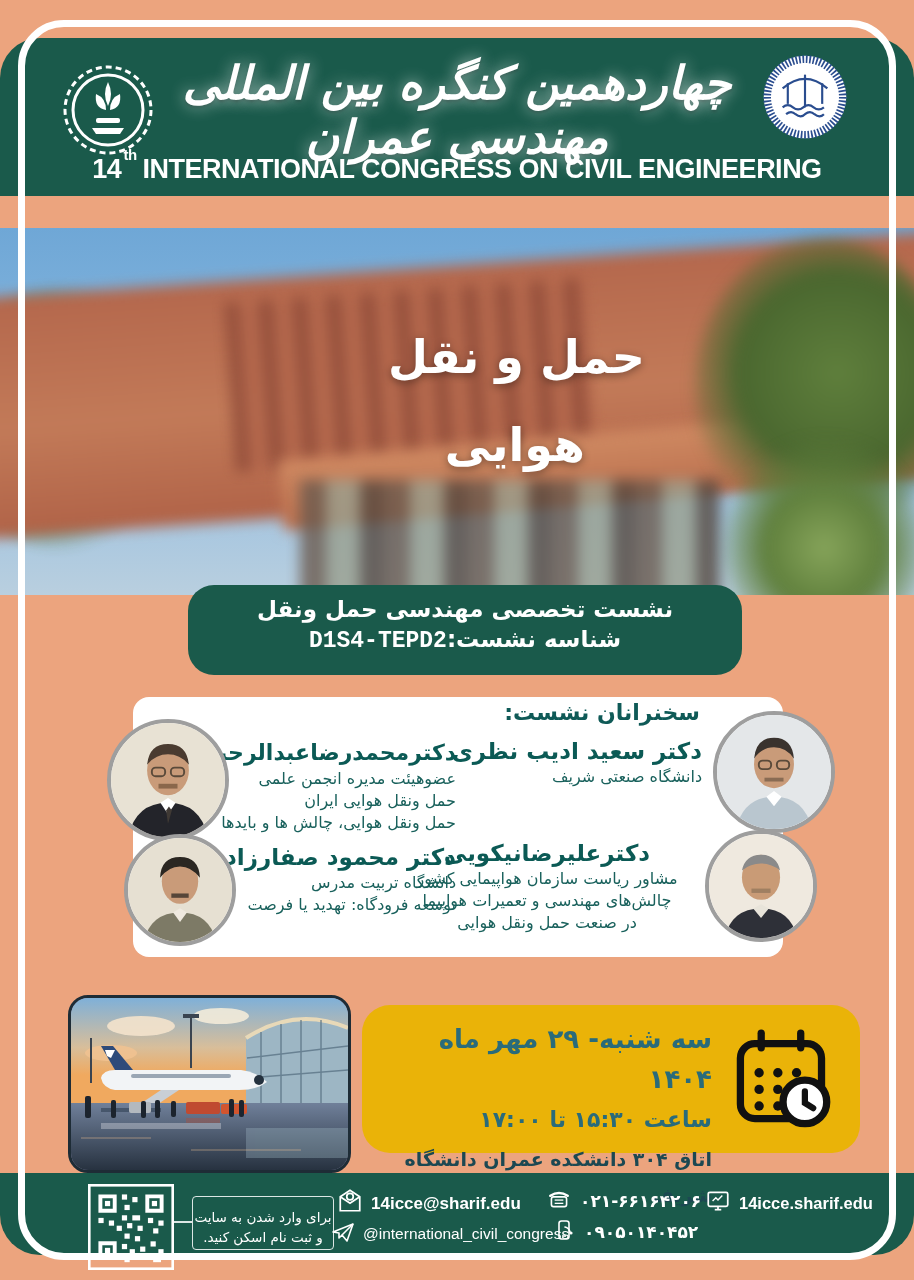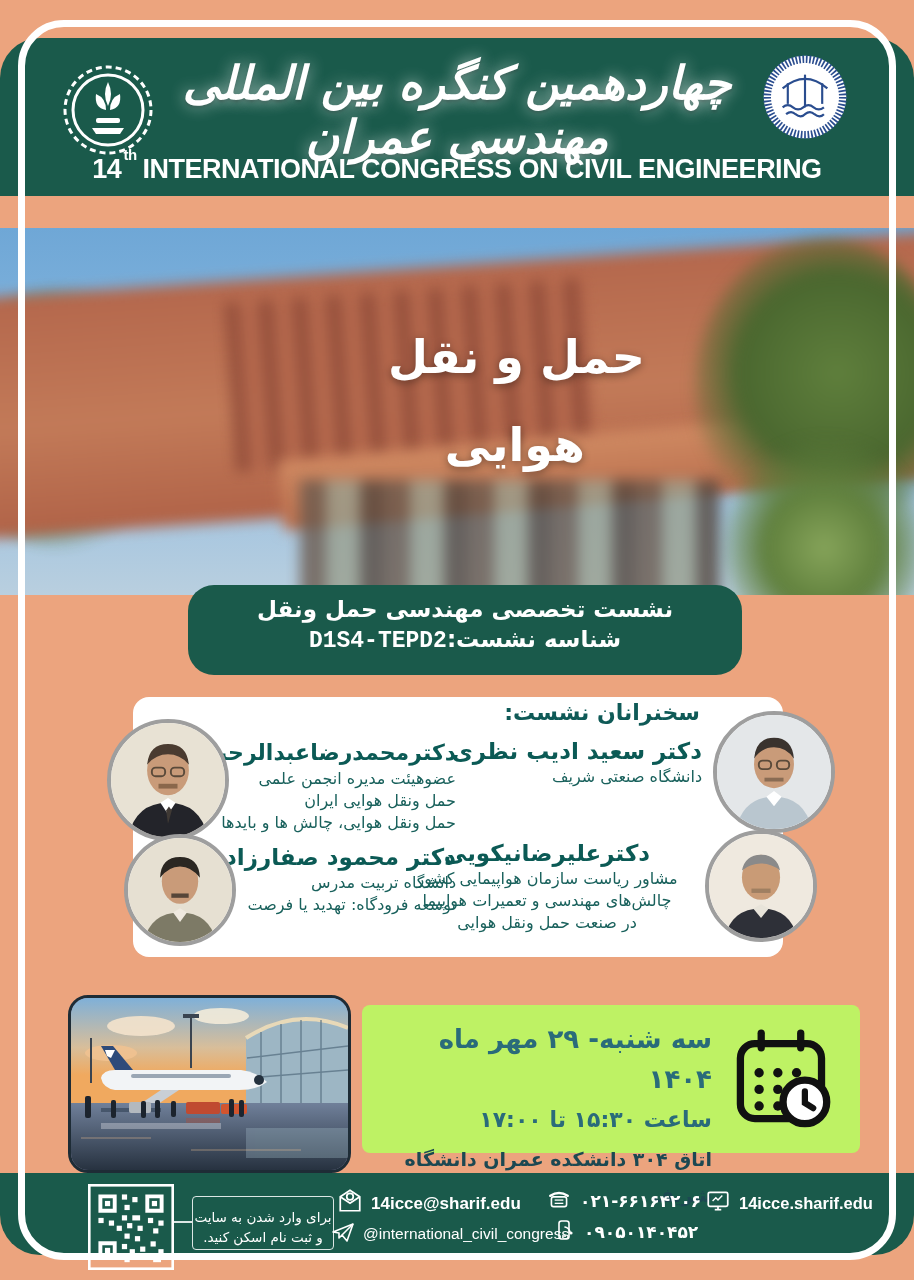--- a/index.html
+++ b/index.html
@@ -37,21 +37,21 @@
   .speakers-box{left:133px;top:697px;width:650px;height:260px;background:#fff;border-radius:16px;z-index:6;}
   .speakers-heading{top:700px;right:214px;font-size:22px;font-weight:bold;color:#0F5A57;direction:rtl;z-index:8;}
   .avatar{border-radius:50%;border:4px solid #9E9E9E;box-shadow:inset 0 0 0 3px #fff;overflow:hidden;background:#ddd;z-index:9;}
   .avatar svg{display:block;width:100%;height:100%;}
   .entry{direction:rtl;text-align:right;z-index:8;}
   .entry .name{font-size:23px;font-weight:bold;color:#0B5A55;line-height:30px;}
   .entry .line{font-size:16px;color:#19615C;line-height:22px;}
 
   
   .plane-photo{left:68px;top:995px;width:277px;height:172px;border-radius:20px;border:3px solid #1E2C36;overflow:hidden;z-index:6;background:#88a;}
-  .info-box{left:362px;top:1005px;width:498px;height:148px;background:#bef264;border-radius:8px;z-index:6;}
+  .info-box{left:362px;top:1005px;width:498px;height:148px;background:#eab308;border-radius:28px;z-index:6;}
   .info-text{position:absolute;right:148px;top:14px;width:330px;text-align:right;direction:rtl;}
   .info-l1{font-size:26px;font-weight:bold;color:#2A6B7A;line-height:40px;}
   .info-l2{font-size:22px;font-weight:bold;color:#2A6B7A;line-height:42px;}
   .info-l3{font-size:19px;font-weight:bold;color:#1C4852;line-height:36px;}
   .cal-icon{position:absolute;right:26px;top:22px;width:104px;height:104px;}
 
   
   .footer{left:0;right:0;top:1173px;height:82px;background:#1A5A4B;border-bottom-left-radius:40px;border-bottom-right-radius:40px;z-index:5;}
   .qr{left:88px;top:1184px;width:86px;height:86px;z-index:7;}
   .qr-caption{left:192px;top:1196px;width:142px;height:54px;border:1.5px solid rgba(255,255,255,.85);border-radius:4px;color:#fff;font-size:13.5px;text-align:center;direction:rtl;line-height:20px;padding-top:10px;box-sizing:border-box;z-index:7;}

